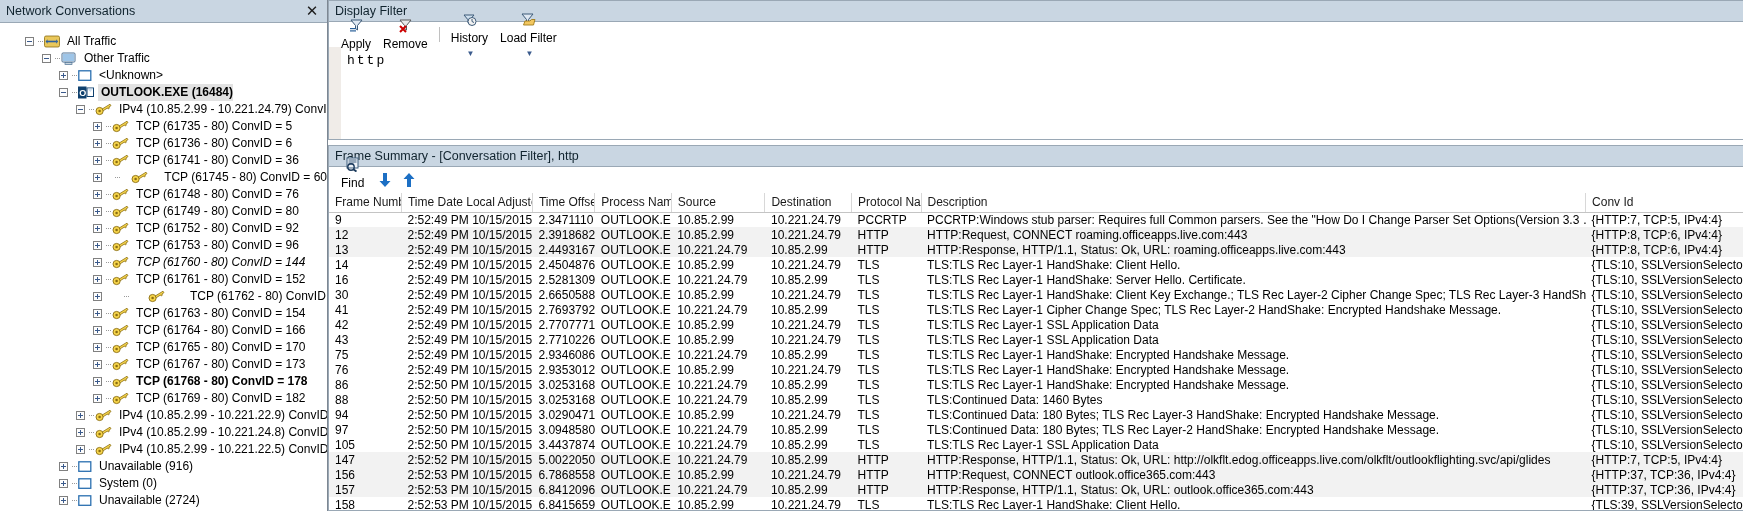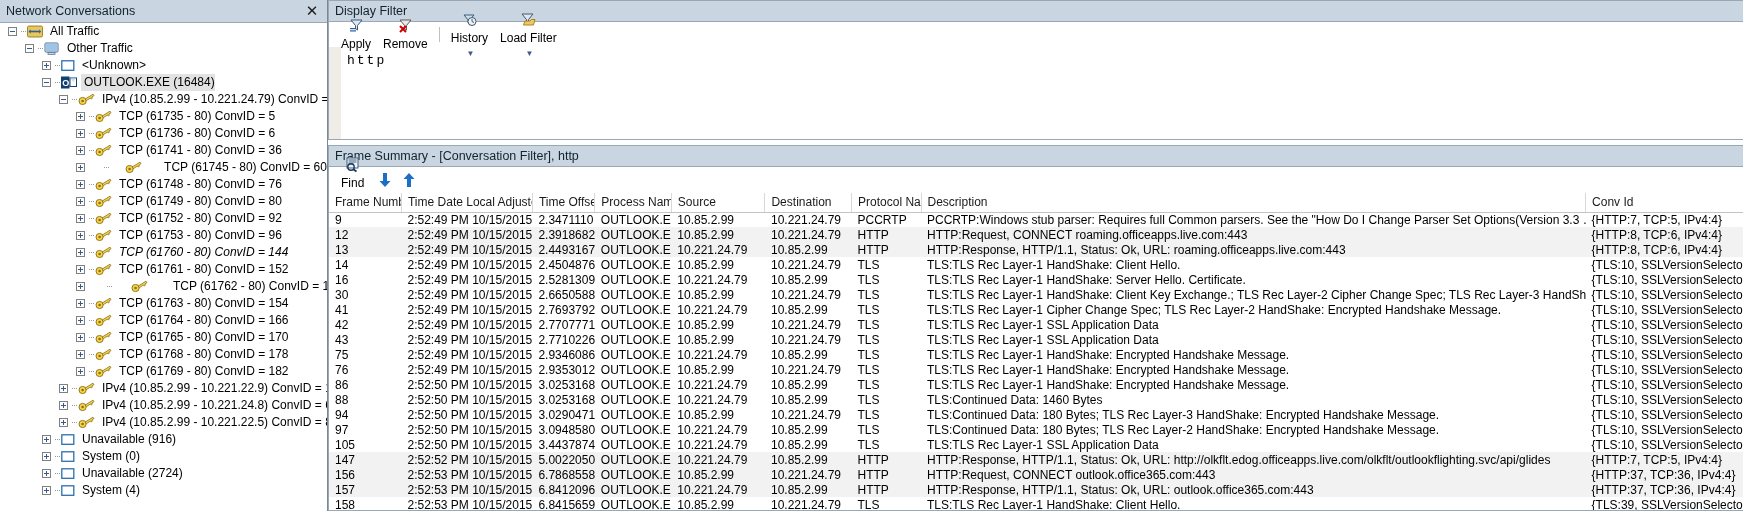--- a/index.html
+++ b/index.html
@@ -34,32 +34,33 @@
   }
   .pane-title .close {
     position: absolute; right: 6px; top: 1px;
     width: 18px; height: 18px;
     display: flex; align-items: center; justify-content: center;
     font-size: 15px; color: #1a1a1a; cursor: pointer;
     line-height: 1;
   }
   #tree {
     flex: 1; overflow: hidden;
-    padding-top: 0;
+    padding-top: 10px;
     background: #ffffff;
+    margin-left: 17px;
   }
   .tnode {
     display: flex; align-items: center;
     height: 17px;
     white-space: nowrap;
     font-size: 12px;
     line-height: 17px;
   }
   .tnode .lbl { padding-left: 3px; }
-  .tnode.sel .lbl { background: #e2e2e2; }
+  .tnode.sel .lbl { background: #e2e2e2; font-weight: bold; }
   .expander {
     width: 9px; height: 9px;
     border: 1px solid #808080;
     background: #fdfdfd;
     position: relative;
     flex: 0 0 auto;
     margin-right: 4px;
     cursor: pointer;
   }
   .expander::before {
@@ -375,20 +376,30 @@
           <span class="expander plus"></span>
           <span class="dots"></span>
           <svg class="ico" width="17" height="13" viewBox="0 0 17 13">
             <circle cx="4.6" cy="8" r="3.6" fill="#f6d44a" stroke="#8a6d12" stroke-width="0.9"></circle>
             <circle cx="4.6" cy="8" r="1.3" fill="#8a6d12"></circle>
             <path d="M7.2 6 L15 1.2 L16 2.6 L13.8 4.1 L14.5 5.1 L13.2 6 L12.5 5 L8.4 7.6 Z" fill="#f6d44a" stroke="#8a6d12" stroke-width="0.8" stroke-linejoin="round"></path>
           </svg>
           <span class="lbl">TCP (61765 - 80) ConvID = 170</span>
         </div>
         <div class="tnode" style="padding-left: 76px;">
+          <span class="expander plus"></span>
+          <span class="dots"></span>
+          <svg class="ico" width="17" height="13" viewBox="0 0 17 13">
+            <circle cx="4.6" cy="8" r="3.6" fill="#f6d44a" stroke="#8a6d12" stroke-width="0.9"></circle>
+            <circle cx="4.6" cy="8" r="1.3" fill="#8a6d12"></circle>
+            <path d="M7.2 6 L15 1.2 L16 2.6 L13.8 4.1 L14.5 5.1 L13.2 6 L12.5 5 L8.4 7.6 Z" fill="#f6d44a" stroke="#8a6d12" stroke-width="0.8" stroke-linejoin="round"></path>
+          </svg>
+          <span class="lbl">TCP (61767 - 80) ConvID = 173</span>
+        </div>
+        <div class="tnode" style="padding-left: 76px; font-weight: bold;">
           <span class="expander plus"></span>
           <span class="dots"></span>
           <svg class="ico" width="17" height="13" viewBox="0 0 17 13">
             <circle cx="4.6" cy="8" r="3.6" fill="#f6d44a" stroke="#8a6d12" stroke-width="0.9"></circle>
             <circle cx="4.6" cy="8" r="1.3" fill="#8a6d12"></circle>
             <path d="M7.2 6 L15 1.2 L16 2.6 L13.8 4.1 L14.5 5.1 L13.2 6 L12.5 5 L8.4 7.6 Z" fill="#f6d44a" stroke="#8a6d12" stroke-width="0.8" stroke-linejoin="round"></path>
           </svg>
           <span class="lbl">TCP (61768 - 80) ConvID = 178</span>
         </div>
         <div class="tnode" style="padding-left: 76px;">

